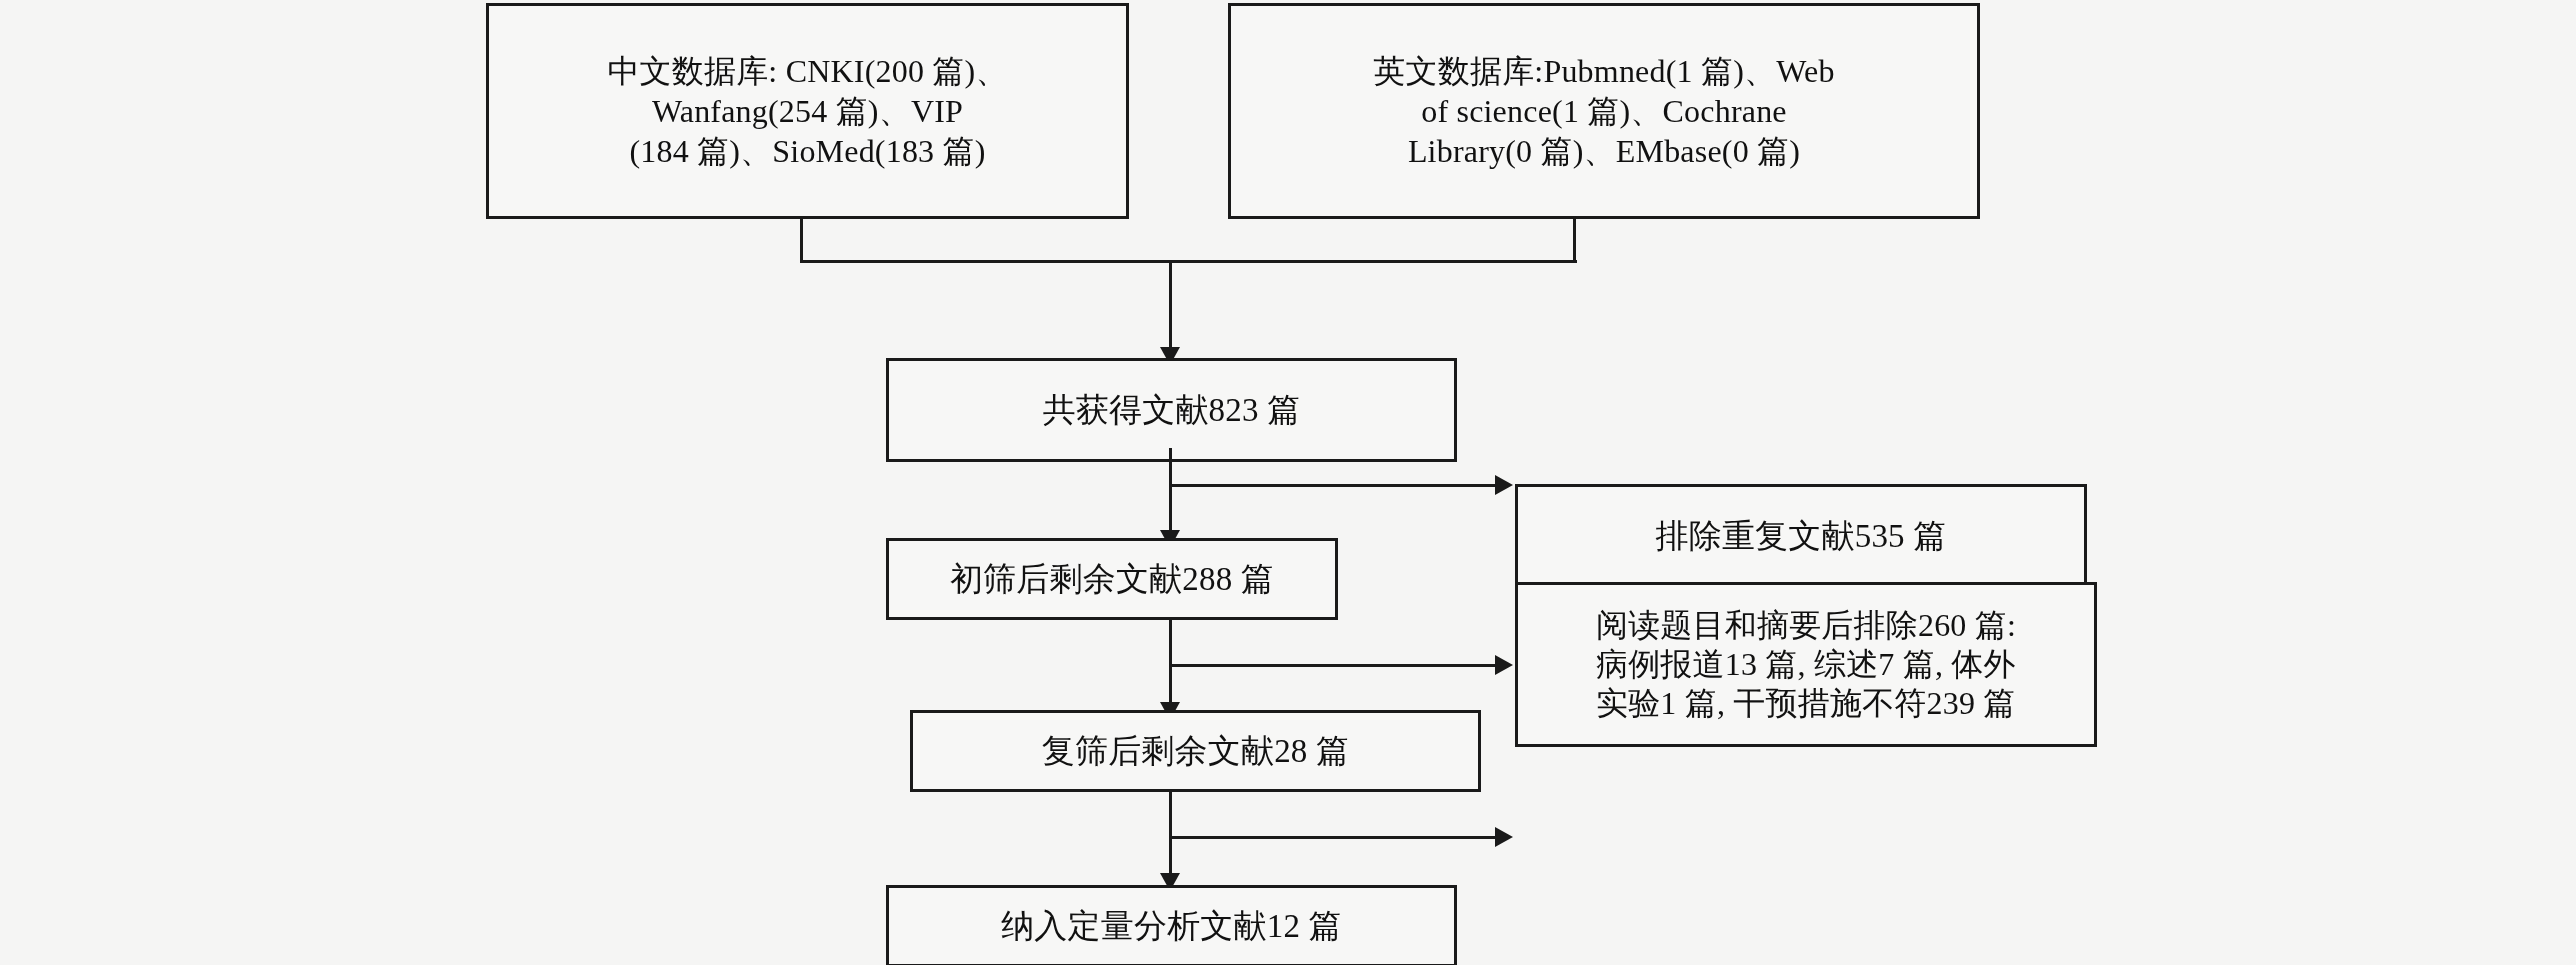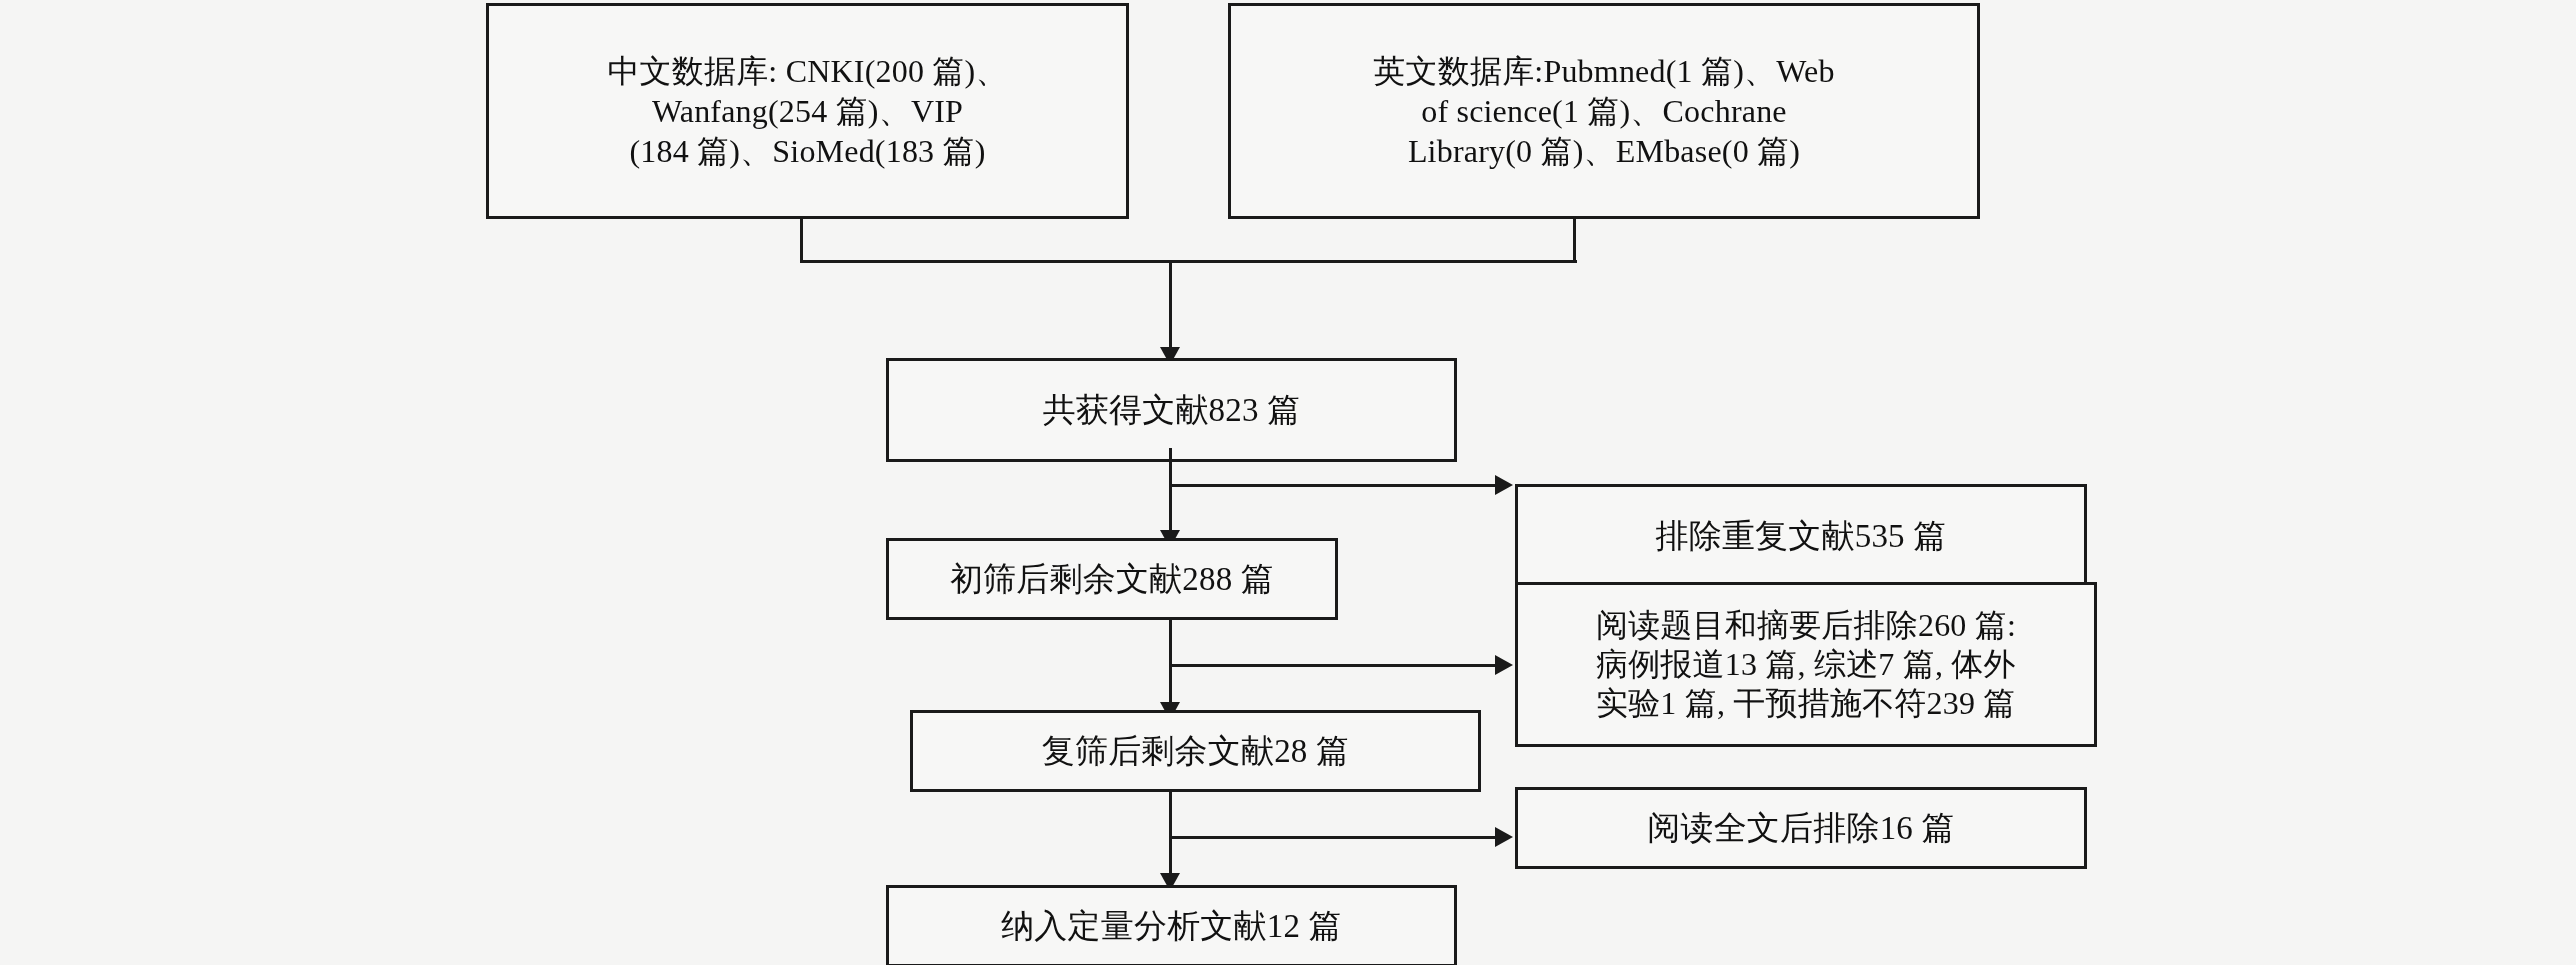--- a/index.html
+++ b/index.html
@@ -125,22 +125,19 @@
 
   <div class="node" style="left:886px; top:710px; width:571px; height:82px;margin-left:24px;">
     <span class="node-text">复筛后剩余文献28 篇</span>
   </div>
 
   <div class="vline" style="left:1169px; top:792px; height:100px;"></div>
   <div class="arrow-down" style="left:1160px; top:873px;"></div>
   <div class="hline" style="left:1169px; top:836px; width:327px;"></div>
   <div class="arrow-right" style="left:1495px; top:827px;"></div>
 
-  <div class="node" style="left:1515px; top:787px; width:572px; height:82px;">
-    <span class="node-text">阅读全文后排除16 篇</span>
-  </div>
 
   <div class="node" style="left:886px; top:885px; width:571px; height:82px;">
     <span class="node-text">纳入定量分析文献12 篇</span>
   </div>
 
 </div>
 
 
 </body></html>

